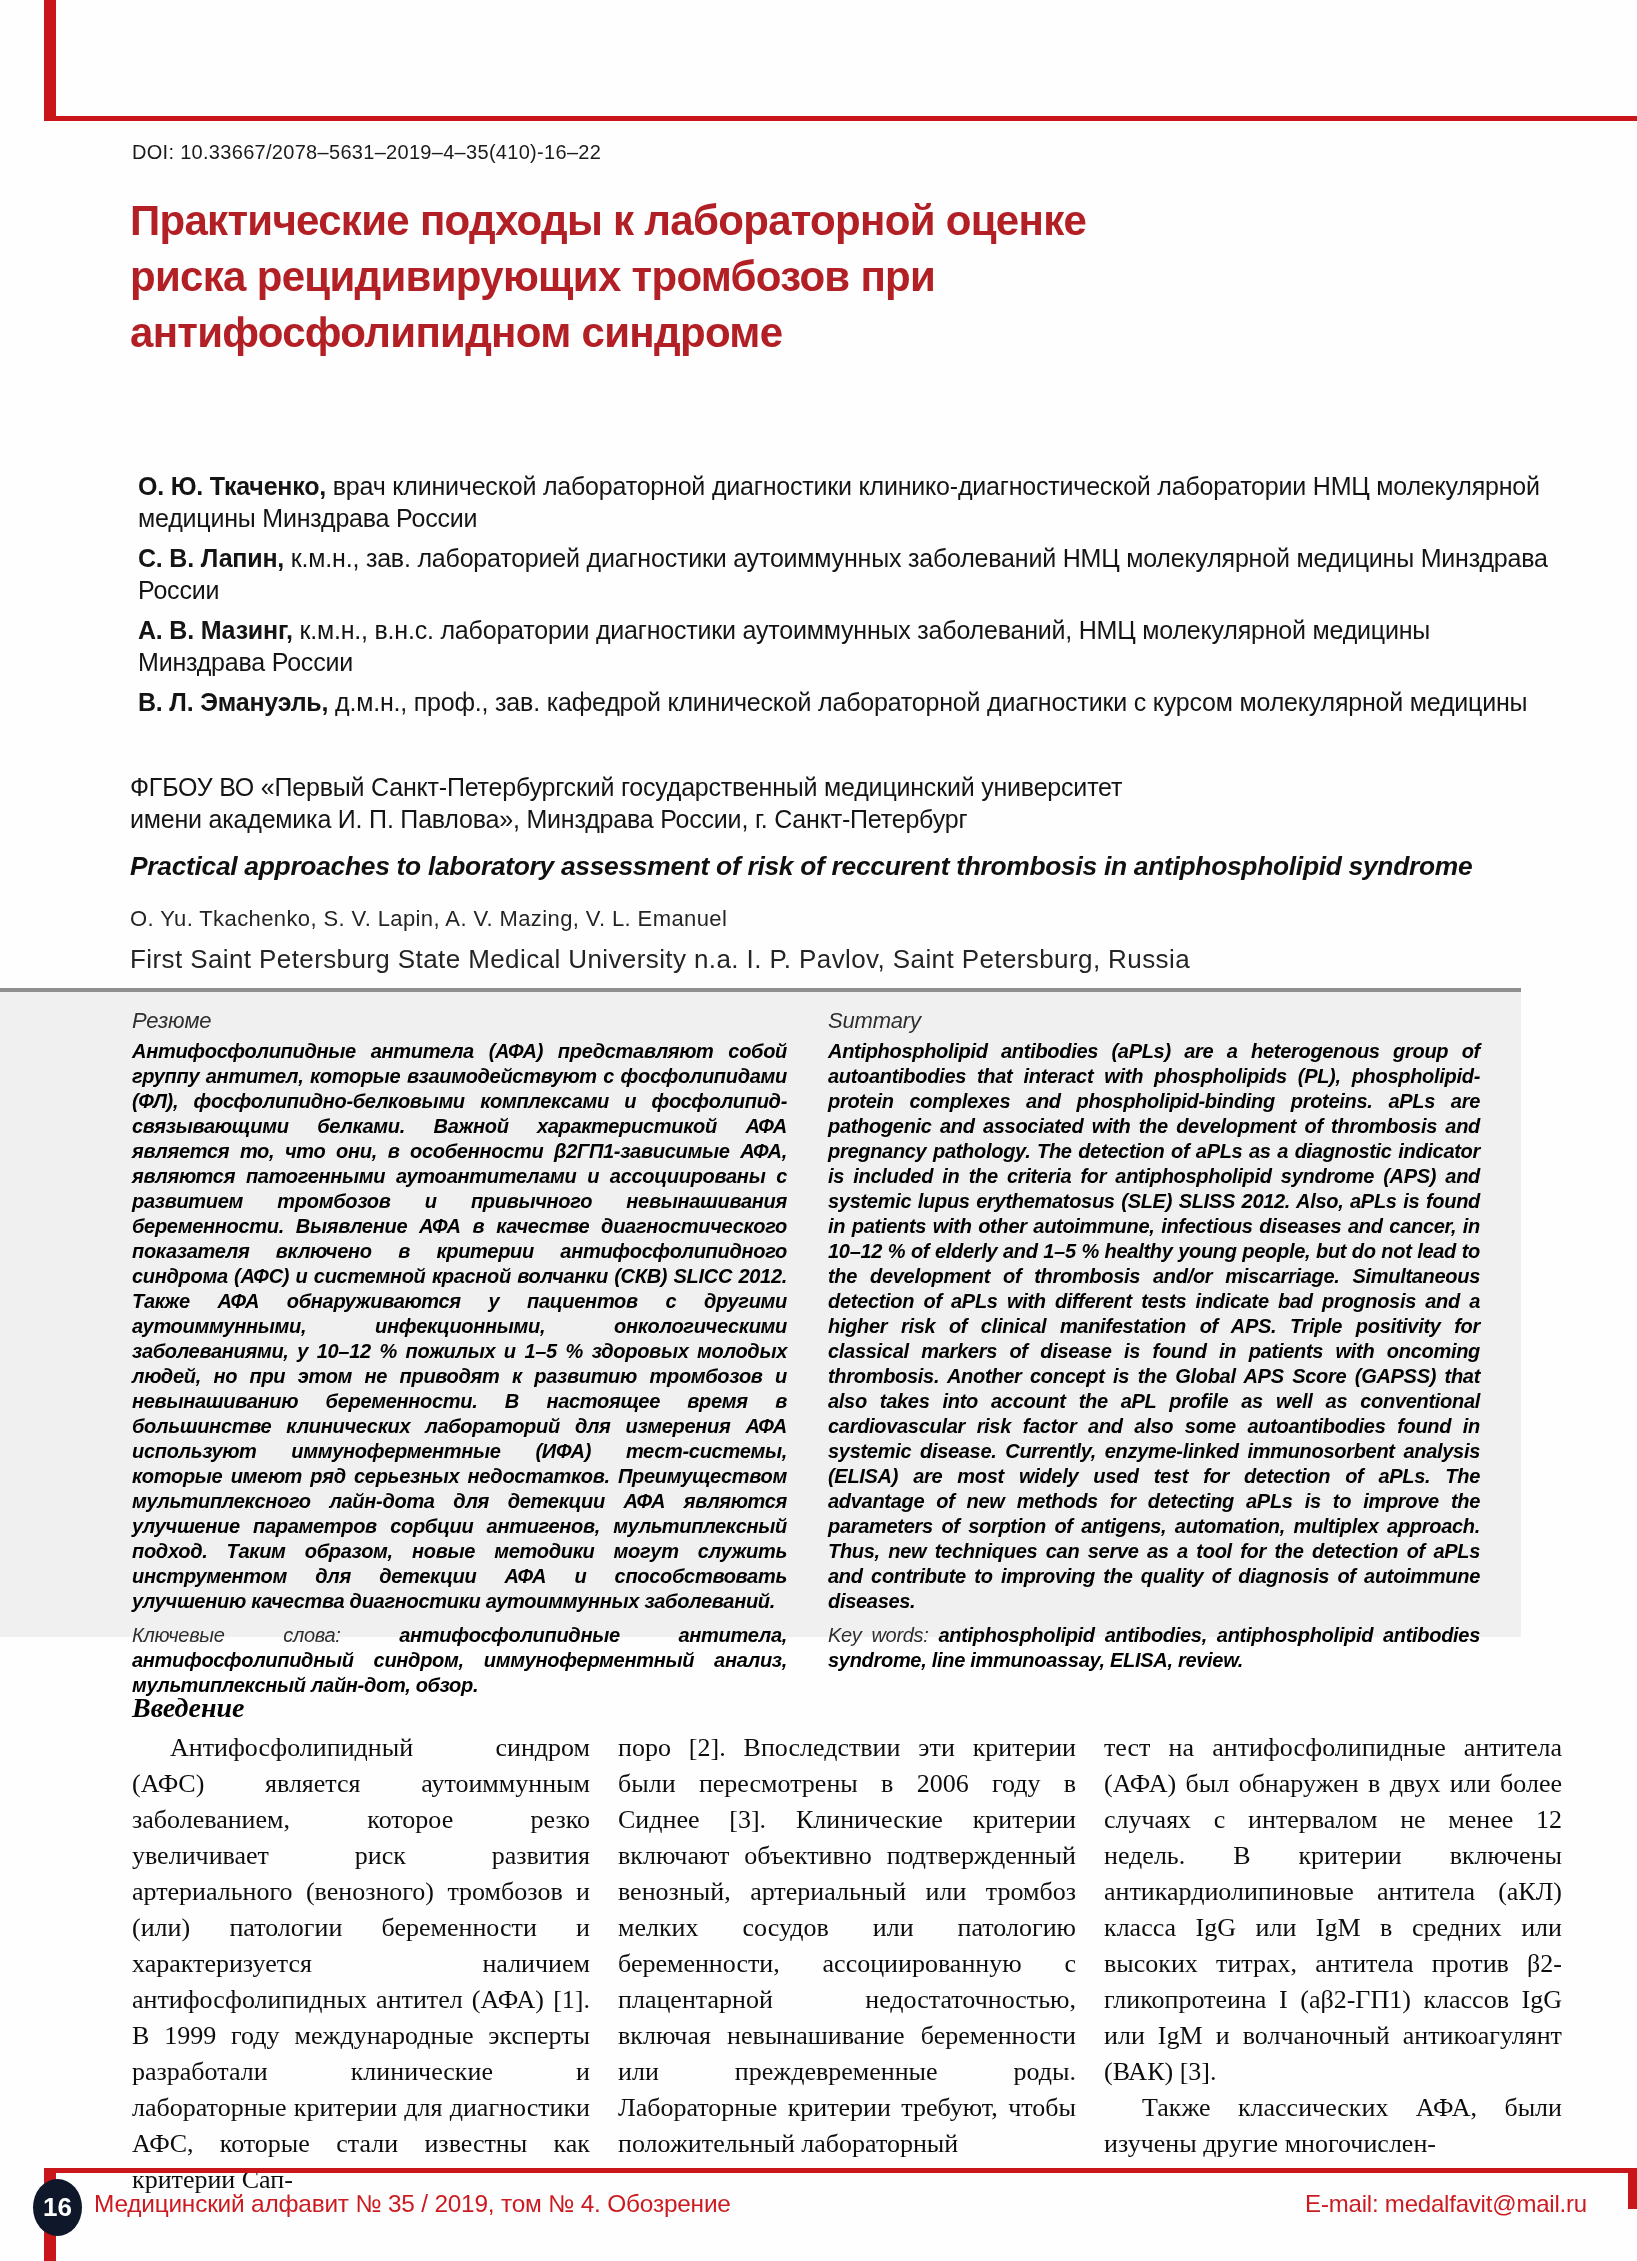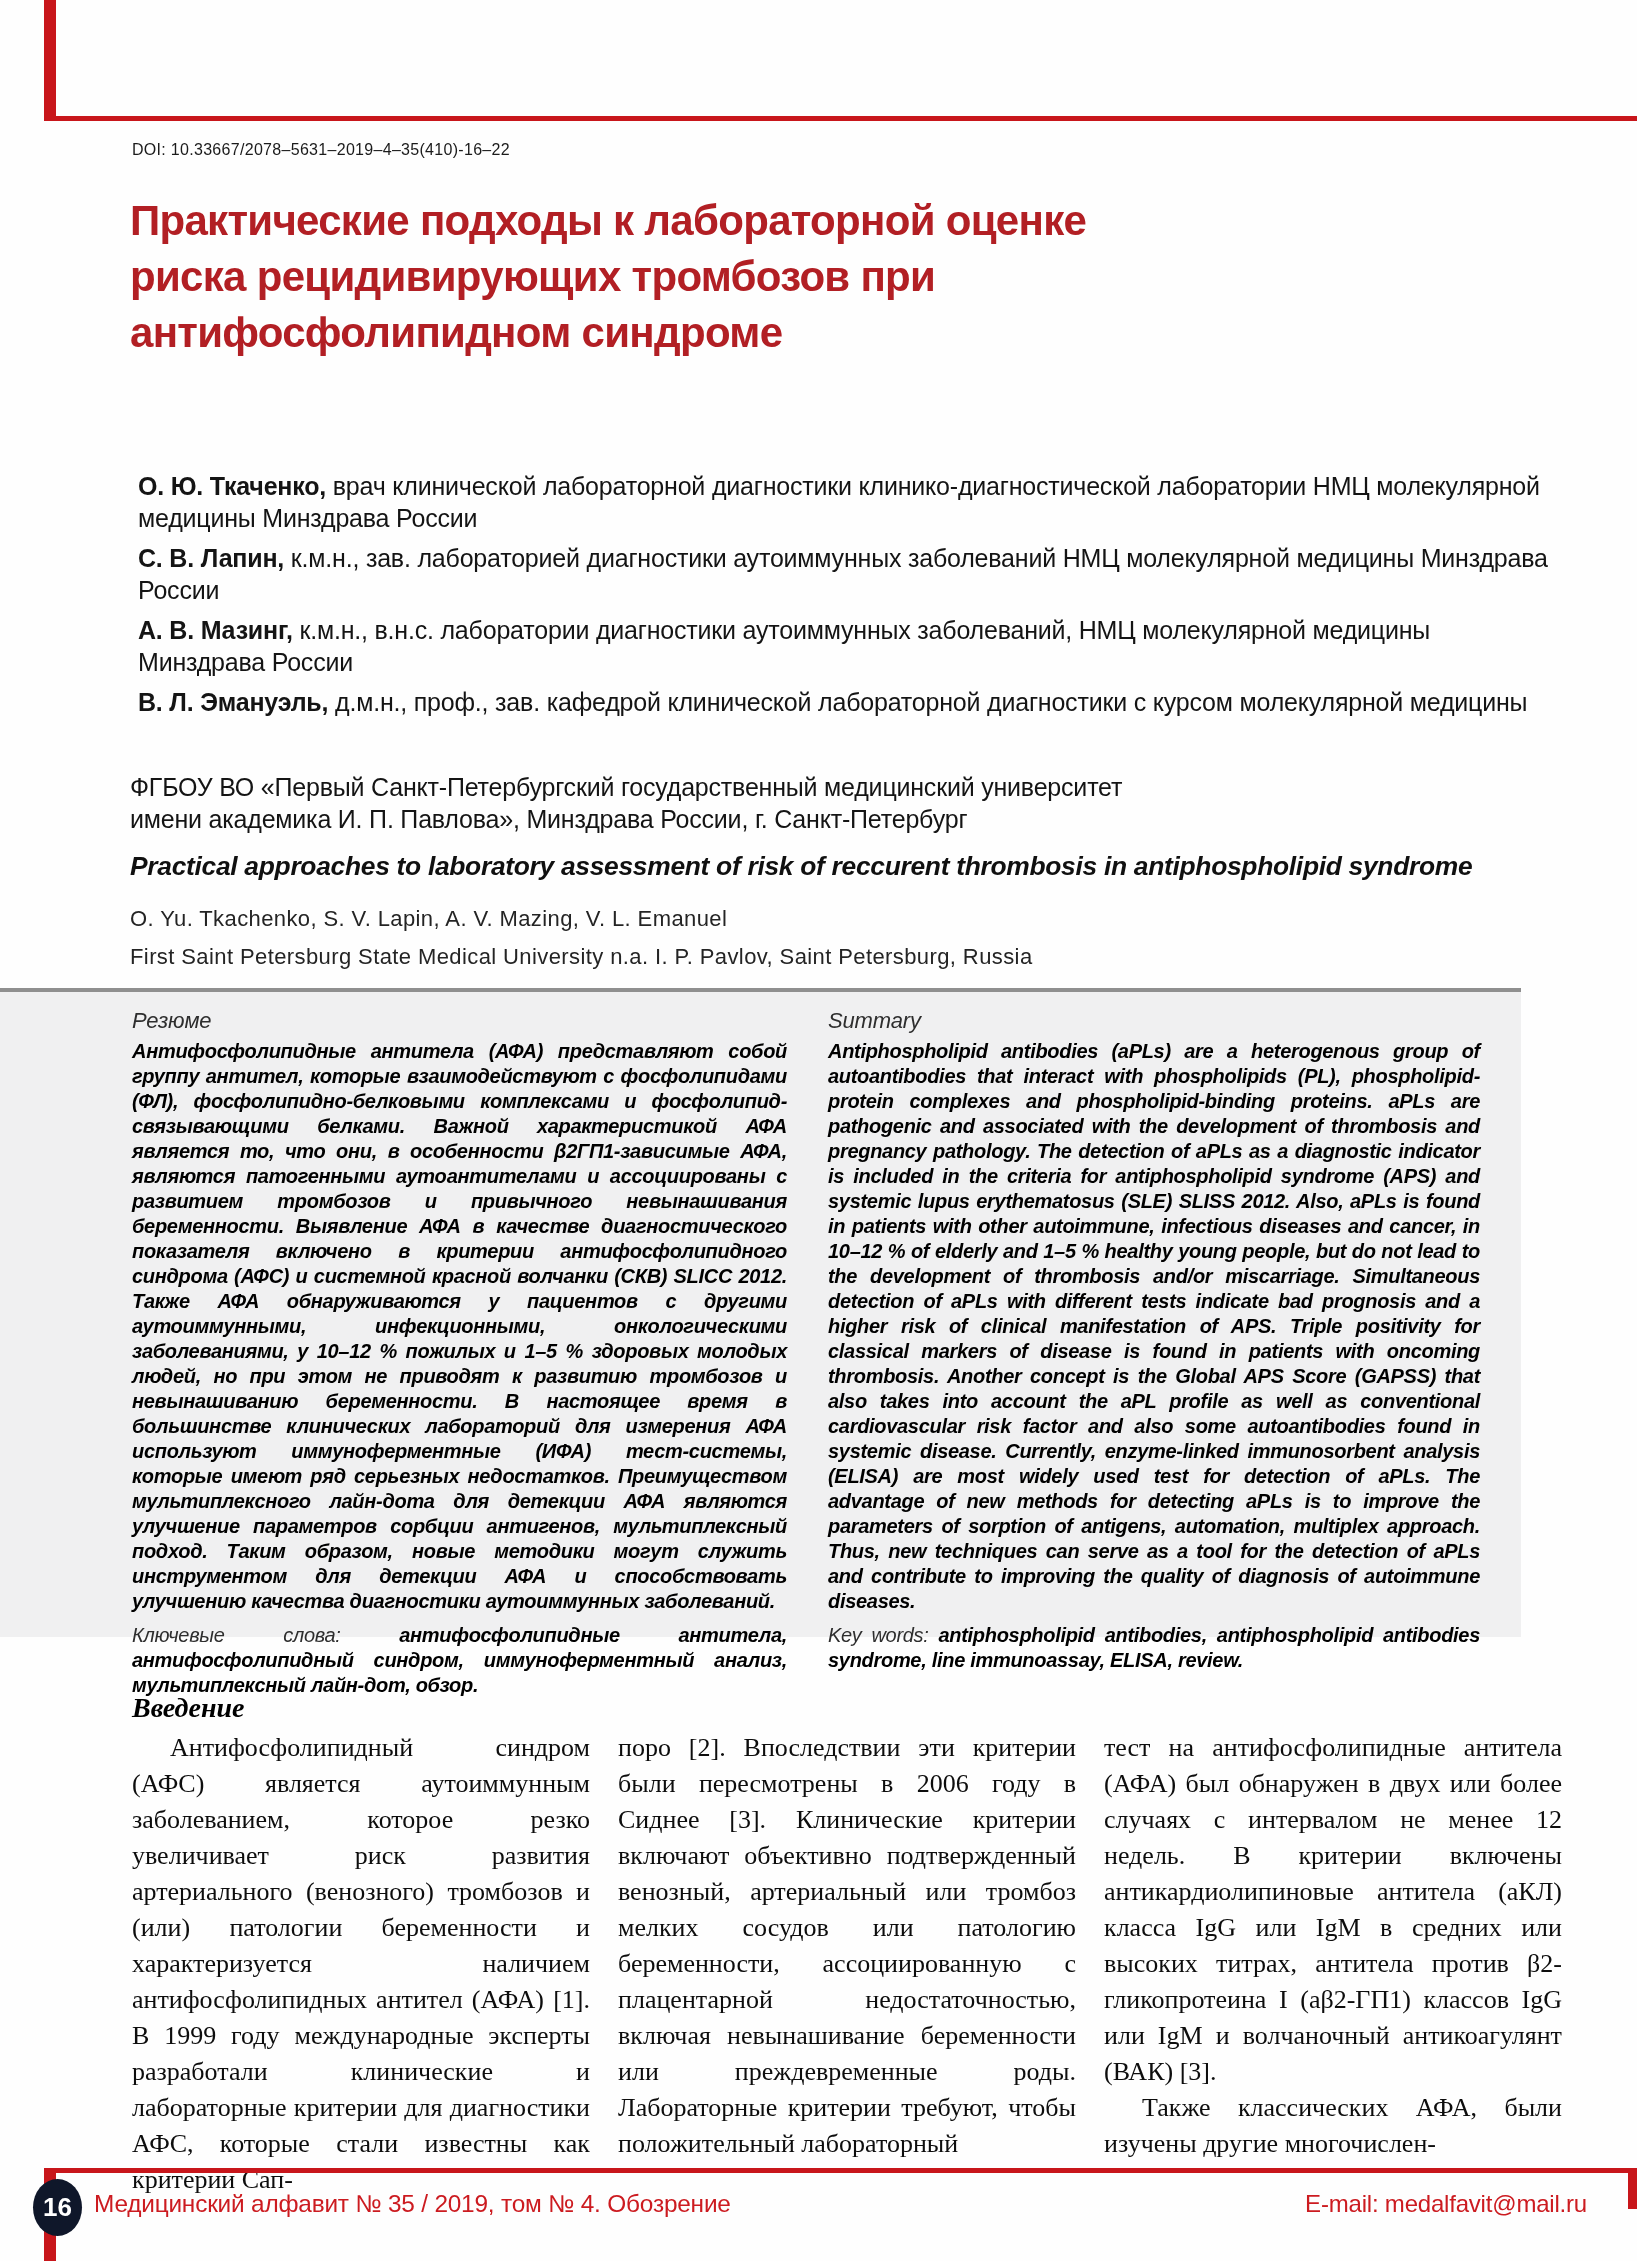--- a/index.html
+++ b/index.html
@@ -4,36 +4,36 @@
 <style>
   html,body{margin:0;padding:0;background:#ffffff;}
   .page{position:relative;width:1638px;height:2261px;background:#fefefe;overflow:hidden;
         font-family:"Liberation Sans", sans-serif;}
   .abs{position:absolute;}
 
   
   .top-bar-left{left:44px;top:0;width:12px;height:116px;background:#c8161b;}
   .top-rule{left:44px;top:116px;width:1593px;height:4.6px;background:#c8161b;}
 
-  .doi{left:132px;top:141px;font-size:16px;color:#1b1b1b;letter-spacing:0.3px;}
+  .doi{left:132px;top:141px;font-size:20px;color:#1b1b1b;letter-spacing:0.3px;}
 
   .title{left:130px;top:193px;color:#b21f24;font-weight:bold;font-size:42px;
          line-height:56px;letter-spacing:-0.7px;}
 
   .authors{left:130px;top:462px;width:1429px;font-size:25px;line-height:32px;color:#141414;
            letter-spacing:-0.2px;}
   .authors p{margin:8px;}
   .author-name{font-weight:bold;}
 
   .affiliation{left:130px;top:771px;font-size:25px;line-height:32px;color:#141414;letter-spacing:-0.2px;}
 
   .en-title{left:130px;top:851px;width:1432px;font-size:26.4px;font-weight:bold;font-style:italic;
             color:#101010;letter-spacing:-0.3px;}
   .en-authors{left:130px;top:906px;font-size:22px;color:#242424;letter-spacing:0.4px;}
-  .en-affil{left:130px;top:944px;font-size:22px;color:#242424;letter-spacing:0.4px;}
+  .en-affil{left:130px;top:944px;font-size:26px;color:#242424;letter-spacing:0.4px;}
 
   
   .abstract-panel{left:0;top:988px;width:1521px;height:649px;background:#f0f0f1;
                   border-top:4px solid #8f8f8f;box-sizing:border-box;overflow:hidden;}
   .abs-col{position:absolute;top:1006px;}
   .abs-col-ru{left:132px;width:655px;}
   .abs-col-en{left:828px;width:652px;}
   .abs-heading{font-size:22px;line-height:29px;font-style:italic;color:#2e2e2e;letter-spacing:-0.2px;}
   .abs-body{margin-top:4px;font-size:20px;line-height:25px;font-weight:bold;font-style:italic;
             color:#000;text-align:justify;letter-spacing:-0.3px;}

